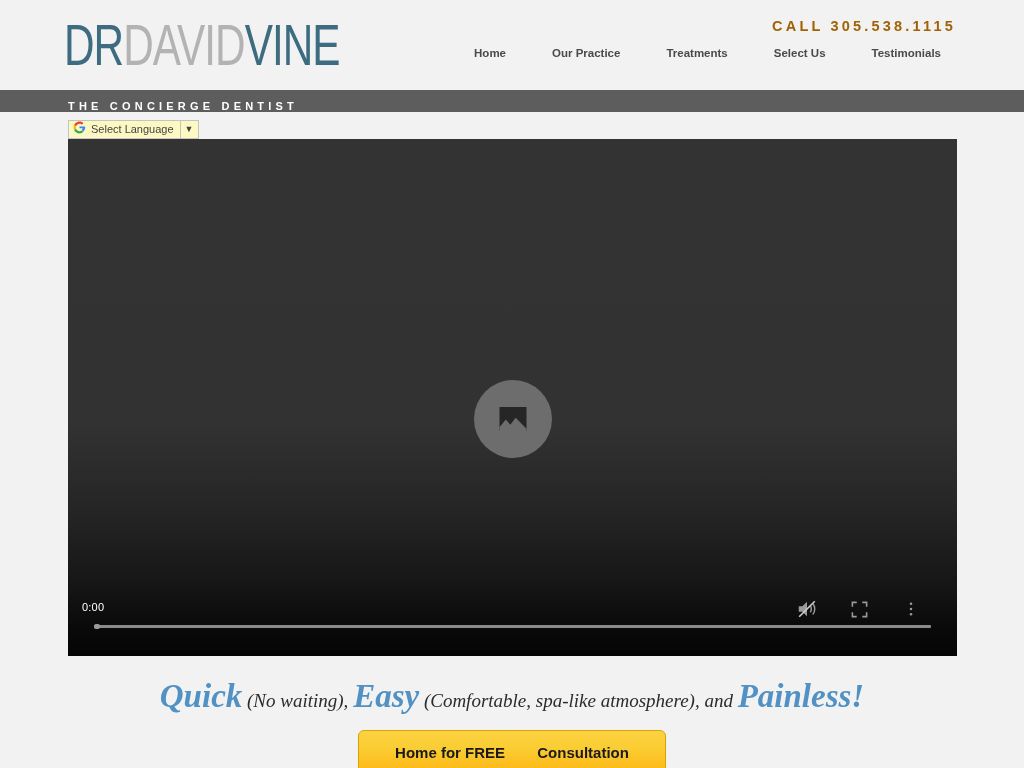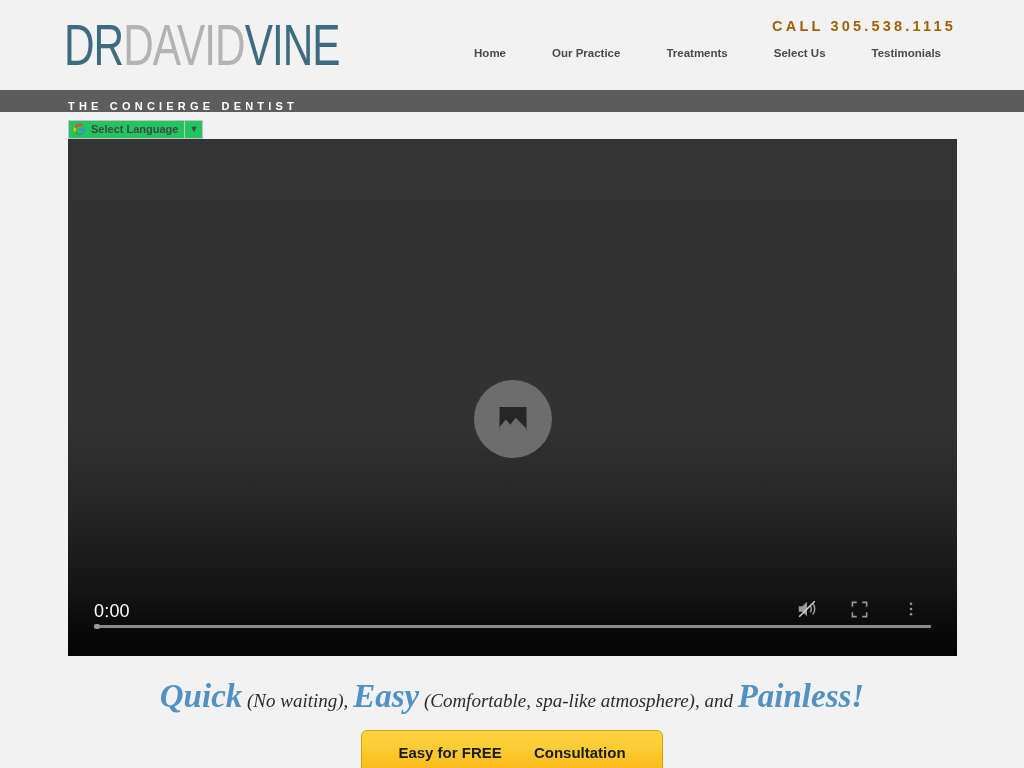--- a/index.html
+++ b/index.html
@@ -87,29 +87,27 @@
   
   .translate-row {
     height: 25px;
     padding-top: 8px;
     padding-left: 68px;
     background: #f2f2f2;
     box-sizing: border-box;
   }
   .gtranslate {
     display: inline-flex;
-    align-items: center;
     height: 19px;
-    background: #22c55e;
+    background: #fef9c3;
     border: 1px solid #c4c4c4;
     font-size: 11px;
     color: #444;
     padding: 0 0 0 4px;
     box-sizing: border-box;
-    font-weight: bold;
   }
   .gtranslate .glogo {
     width: 13px;
     height: 13px;
     margin-right: 5px;
     flex: 0 0 auto;
   }
   .gtranslate .gl-label {
     padding-right: 6px;
     white-space: nowrap;
@@ -156,24 +154,24 @@
 
   .video-controls {
     position: absolute;
     left: 0;
     right: 0;
     bottom: 0;
     height: 75px;
   }
   .time-display {
     position: absolute;
-    left: 26px;
+    left: 14px;
     top: 20px;
     color: #ffffff;
-    font-size: 18px;
+    font-size: 11px;
     letter-spacing: 0.2px;
   }
   .ctrl-icons {
     position: absolute;
     right: 30px;
     top: 12px;
     display: flex;
     align-items: center;
     gap: 20px;
   }
@@ -327,14 +325,14 @@
     <div class="progress-track">
       <div class="progress-handle"></div>
     </div>
 
   </div>
 </div>
 
 <div class="tagline"><span class="big">Quick</span><span class="small"> (No waiting), </span><span class="big">Easy</span><span class="small"> (Comfortable, spa-like atmosphere), and </span><span class="big">Painless!</span></div>
 
 <div class="cta-row">
-  <div class="cta-btn"><span class="lbl-a">Easy for </span><span class="lbl-free">FREE</span><span class="lbl-b"> Consultation</span></div>
+  <div class="cta-btn"><span class="lbl-a">Home for </span><span class="lbl-free">FREE</span><span class="lbl-b"> Consultation</span></div>
 </div>
 
 </body></html>

